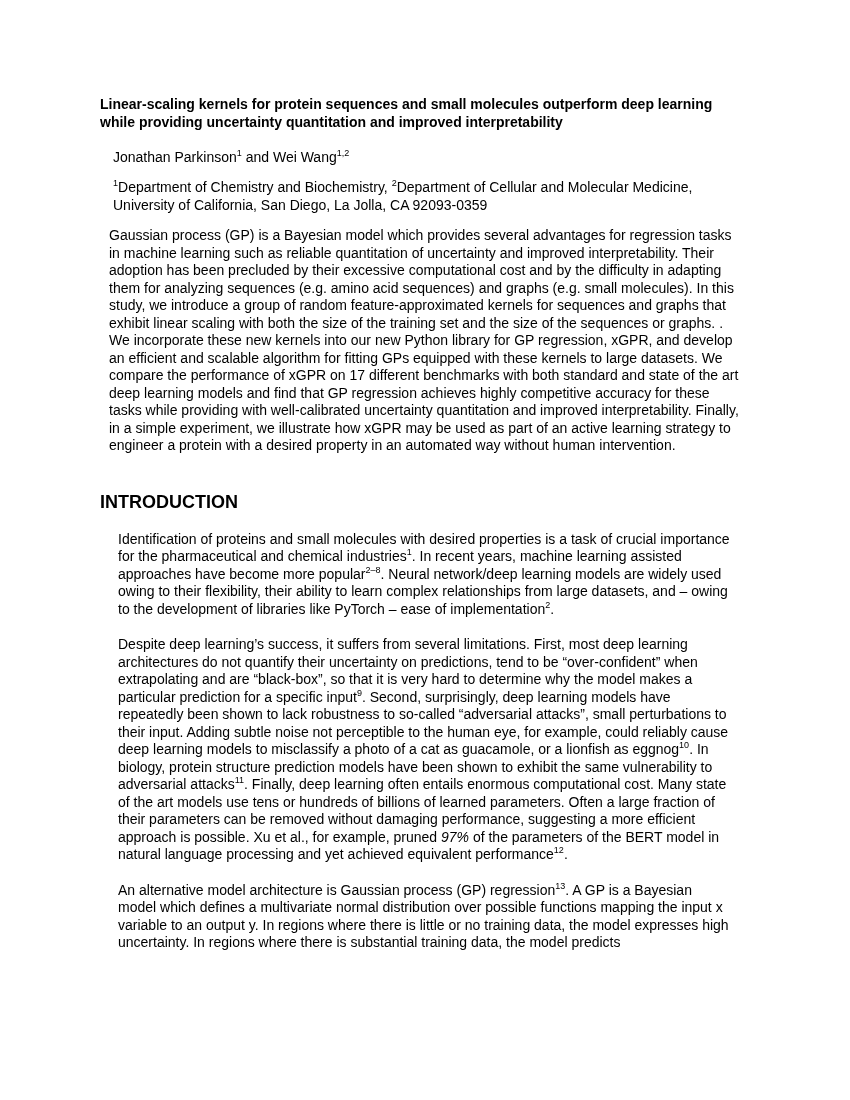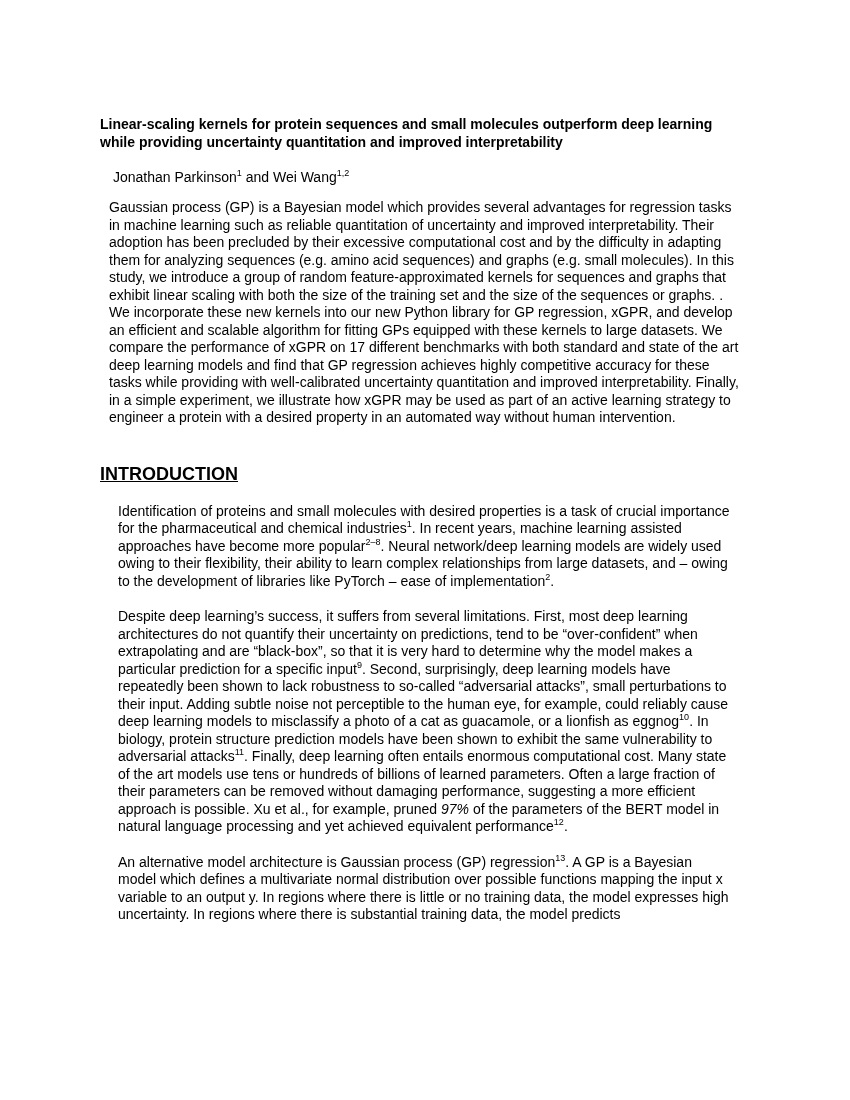--- a/index.html
+++ b/index.html
@@ -12,21 +12,21 @@
     width: 850px;
     height: 1100px;
     background: #ffffff;
     overflow: hidden;
     font-family: "Liberation Sans", "DejaVu Sans", sans-serif;
     color: #000000;
   }
   .content {
     position: absolute;
     left: 100px;
-    top: 116px;
+    top: 96px;
     width: 651px;
     font-size: 14px;
     line-height: 17.5px;
   }
   .title {
     font-size: 14px;
     line-height: 17.5px;
     font-weight: bold;
     margin: 0 0 17.5px 0;
   }
@@ -43,40 +43,40 @@
     text-decoration: underline;
     margin: 17.5px 0 0 0;
   }
   .abstract-body {
     margin: 9px;
   }
   .intro-heading {
     font-size: 18px;
     line-height: 22px;
     font-weight: bold;
-    text-decoration: underline;
     margin: 36px 0 0 0;
   }
   .para {
     margin: 18px;
   }
   .para + .para {
     margin-top: 17.5px;
   }
   sup {
     font-size: 9px;
     line-height: 0;
   }
 </style>
 </head>
 <body>
 
 <div class="page">
   <div class="content">
     <h1 class="title">Linear-scaling kernels for protein sequences and small molecules outperform deep learning while providing uncertainty quantitation and improved interpretability</h1>
     <p class="authors">Jonathan Parkinson<sup>1</sup> and Wei Wang<sup>1,2</sup></p>
+    <p class="affiliation"><sup>1</sup>Department of Chemistry and Biochemistry, <sup>2</sup>Department of Cellular and Molecular Medicine, University of California, San Diego, La Jolla, CA 92093-0359</p>
     <p class="abstract-body">Gaussian process (GP) is a Bayesian model which provides several advantages for regression tasks in machine learning such as reliable quantitation of uncertainty and improved interpretability. Their adoption has been precluded by their excessive computational cost and by the difficulty in adapting them for analyzing sequences (e.g. amino acid sequences) and graphs (e.g. small molecules). In this study, we introduce a group of random feature-approximated kernels for sequences and graphs that exhibit linear scaling with both the size of the training set and the size of the sequences or graphs. . We incorporate these new kernels into our new Python library for GP regression, xGPR, and develop an efficient and scalable algorithm for fitting GPs equipped with these kernels to large datasets. We compare the performance of xGPR on 17 different benchmarks with both standard and state of the art deep learning models and find that GP regression achieves highly  competitive accuracy for these tasks while providing with well-calibrated uncertainty quantitation and improved interpretability. Finally, in a simple experiment, we illustrate how xGPR may be used as part of an active learning strategy to engineer a protein with a desired property in an automated way without human intervention.</p>
     <h2 class="intro-heading">INTRODUCTION</h2>
     <p class="para">Identification of proteins and small molecules with desired properties is a task of crucial importance for the pharmaceutical and chemical industries<sup>1</sup>. In recent years, machine learning assisted approaches have become more popular<sup>2–8</sup>. Neural network/deep learning models are widely used owing to their flexibility, their ability to learn complex relationships from large datasets, and – owing to the development of libraries like PyTorch – ease of implementation<sup>2</sup>.</p>
     <p class="para">Despite deep learning’s success, it suffers from several limitations. First, most deep learning architectures do not quantify their uncertainty on predictions, tend to be “over-confident” when extrapolating and are “black-box”, so that it is very hard to determine why the model makes a particular prediction for a specific input<sup>9</sup>. Second, surprisingly, deep learning models have repeatedly been shown to lack robustness to so-called “adversarial attacks”, small perturbations to their input. Adding subtle noise not perceptible to the human eye, for example, could reliably cause deep learning models to misclassify a photo of a cat as guacamole, or a lionfish as eggnog<sup>10</sup>. In biology, protein structure prediction models have been shown to exhibit the same vulnerability to adversarial attacks<sup>11</sup>. Finally, deep learning often entails enormous computational cost. Many state of the art models use tens or hundreds of billions of learned parameters. Often a large fraction of their parameters can be removed without damaging performance, suggesting a more efficient approach is possible. Xu et al., for example, pruned <i>97%</i> of the parameters of the BERT model in natural language processing and yet achieved equivalent performance<sup>12</sup>.</p>
     <p class="para">An alternative model architecture is Gaussian process (GP) regression<sup>13</sup>. A GP is a Bayesian model which defines a multivariate normal distribution over possible functions mapping the input x variable to an output y. In regions where there is little or no training data, the model expresses high uncertainty. In regions where there is substantial training data, the model predicts</p>
   </div>
 </div>
 
 </body></html>

